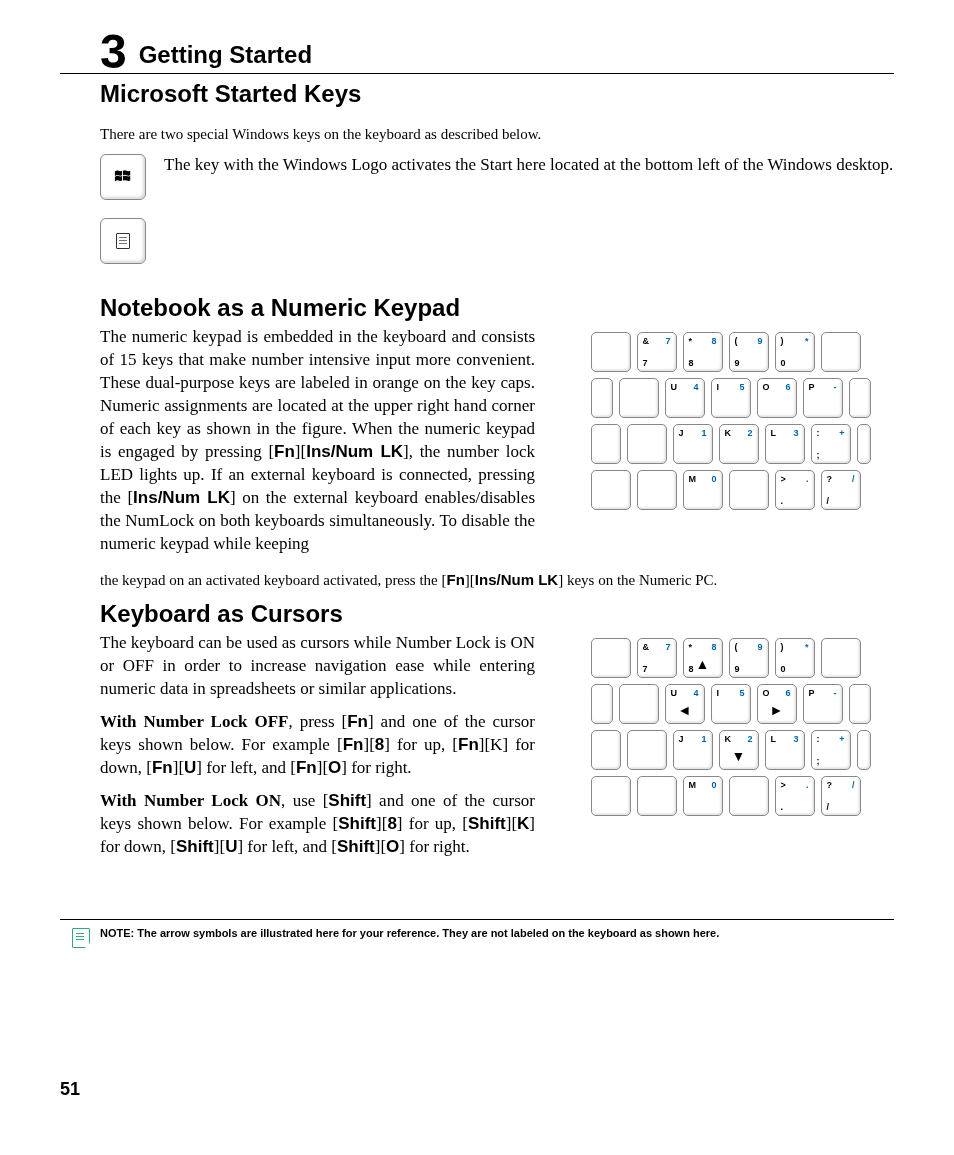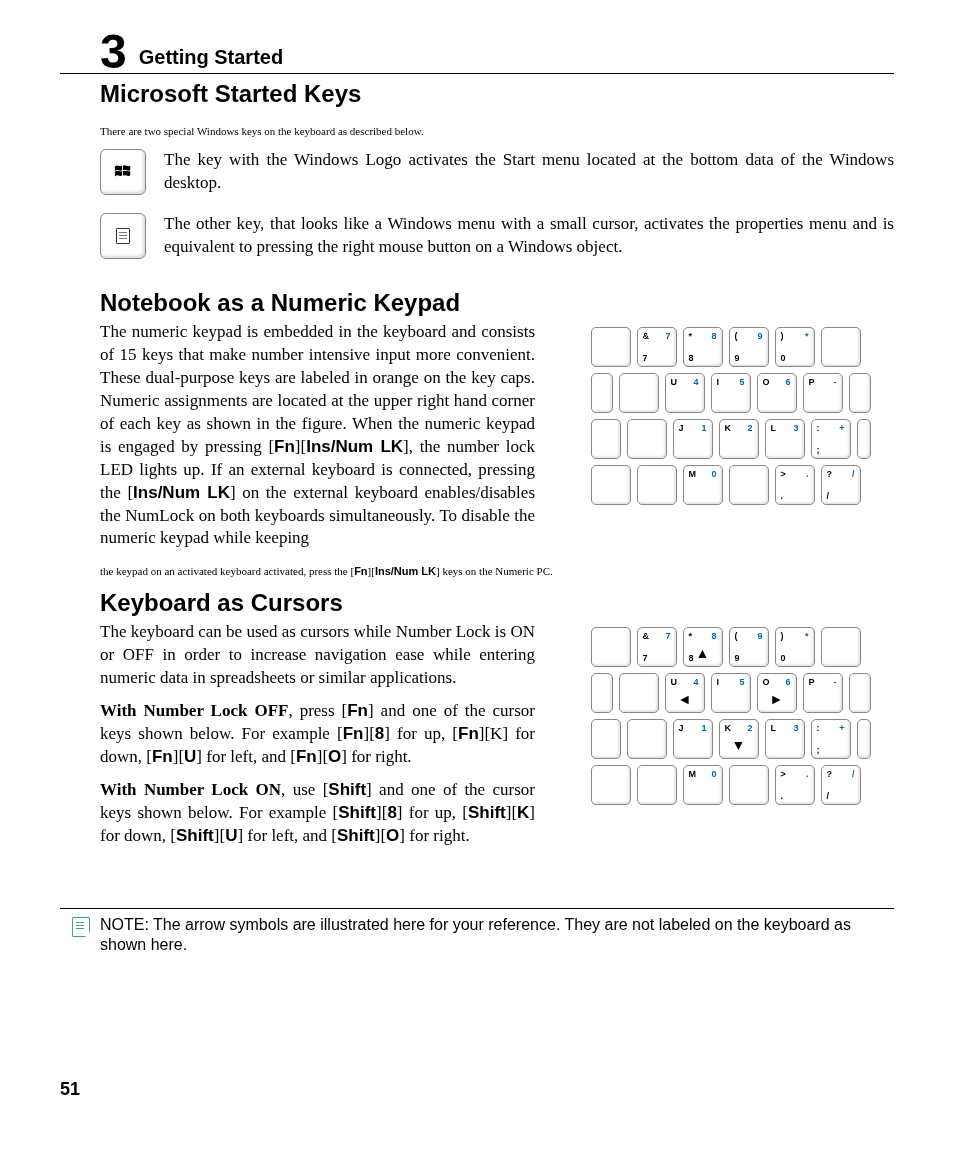--- a/index.html
+++ b/index.html
@@ -24,35 +24,35 @@
     font-family: Arial, Helvetica, sans-serif;
     font-weight: bold;
   }
   .chapter-number {
     font-size: 48px;
     line-height: 0.9;
     padding-right: 12px;
     padding-left: 40px;
   }
   .chapter-title {
-    font-size: 20px;
+    font-size: 24px;
     padding-bottom: 4px;
   }
   h2 {
     font-family: Arial, Helvetica, sans-serif;
     font-weight: bold;
     font-size: 24px;
     margin: 8px 0 4px 0;
     padding-left: 40px;
   }
   h2.top {
     margin-top: 2px;
   }
   .body-text {
-    font-size: 11px;
+    font-size: 15px;
     line-height: 1.35;
     margin: 16px 0 10px 0;
     padding-left: 40px;
   }
   .justify {
     text-align: justify;
   }
   .icon-row {
     display: flex;
     align-items: flex-start;
@@ -196,22 +196,22 @@
     position: absolute;
     right: -1px;
     bottom: -1px;
     width: 0;
     height: 0;
     border-left: 5px solid transparent;
     border-bottom: 5px solid #fff;
   }
   .note-text {
     font-family: Arial, Helvetica, sans-serif;
-    font-weight: normal;
-    font-size: 16px;
+    font-weight: bold;
+    font-size: 11px;
     line-height: 1.3;
   }
   .page-num {
     position: absolute;
     bottom: 55px;
     left: 60px;
     font-family: Arial, Helvetica, sans-serif;
     font-weight: bold;
     font-size: 18px;
   }
@@ -230,28 +230,27 @@
 
   <div class="icon-row">
     <div class="icon-key">
       <svg class="win-logo" viewBox="0 0 20 20">
         <path d="M1 4 Q3 2 5 3 Q7 4 9 3 L9 8 Q7 9 5 8 Q3 7 1 9 Z" fill="#000"></path>
         <path d="M10 3 Q12 2 14 3 Q16 4 18 3 L18 8 Q16 9 14 8 Q12 7 10 8 Z" fill="#000"></path>
         <path d="M1 10 Q3 8 5 9 Q7 10 9 9 L9 14 Q7 15 5 14 Q3 13 1 15 Z" fill="#000"></path>
         <path d="M10 9 Q12 8 14 9 Q16 10 18 9 L18 14 Q16 15 14 14 Q12 13 10 14 Z" fill="#000"></path>
       </svg>
     </div>
-    <div class="icon-text justify">The key with the Windows Logo activates the Start menu located at the bottom data of the Windows desktop.</div>
+    <div class="icon-text justify">The key with the Windows Logo activates the Start here located at the bottom left of the Windows desktop.</div>
   </div>
 
   <div class="icon-row" style="margin-bottom:30px;">
     <div class="icon-key">
       <div class="menu-icon"></div>
     </div>
-    <div class="icon-text justify">The other key, that looks like a Windows menu with a small cursor, activates the properties menu and is equivalent to pressing the right mouse button on a Windows object.</div>
   </div>
 
   <h2>Notebook as a Numeric Keypad</h2>
   <div class="section-block">
     <div class="section-text">
       <p>
         <span>The numeric keypad is embedded in the keyboard and consists of 15 keys that make number intensive input more convenient. These dual-purpose keys are labeled in orange on the key caps. Numeric assignments are located at the upper right hand corner of each key as shown in the figure. When the numeric keypad is engaged by pressing [</span><span class="sans-bold">Fn</span><span>][</span><span class="sans-bold">Ins/Num LK</span><span>], the number lock LED lights up. If an external keyboard is connected, pressing the [</span><span class="sans-bold">Ins/Num LK</span><span>] on the external keyboard enables/disables the NumLock on both keyboards simultaneously. To disable the numeric keypad while keeping</span>
       </p>
     </div>
     <div class="section-figure">

